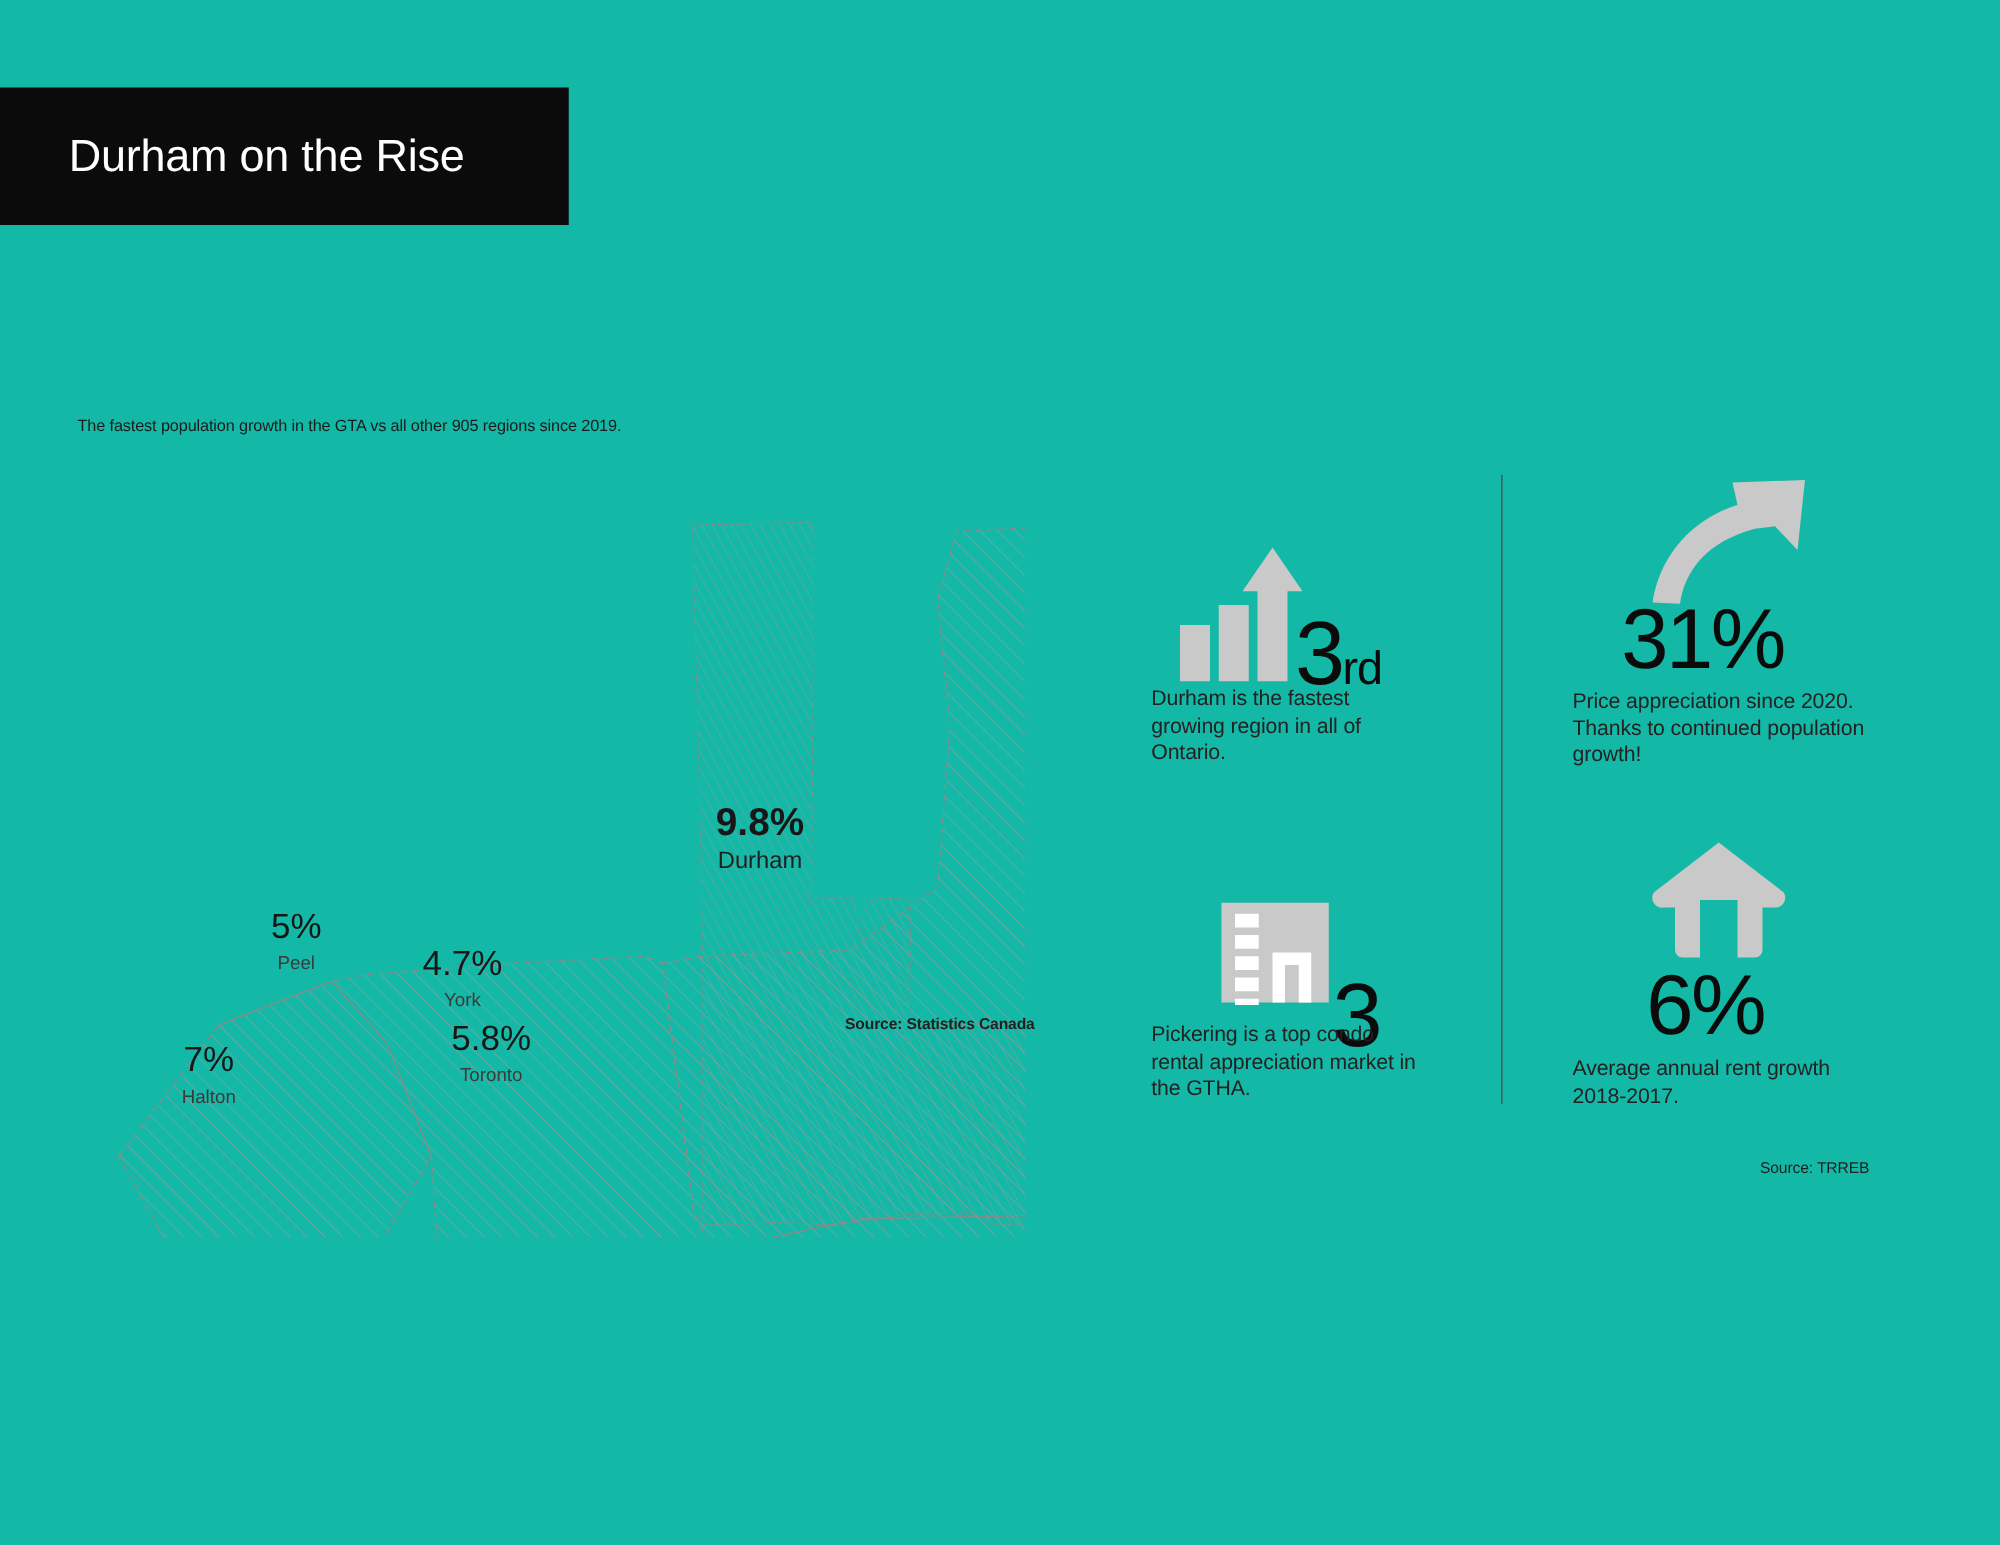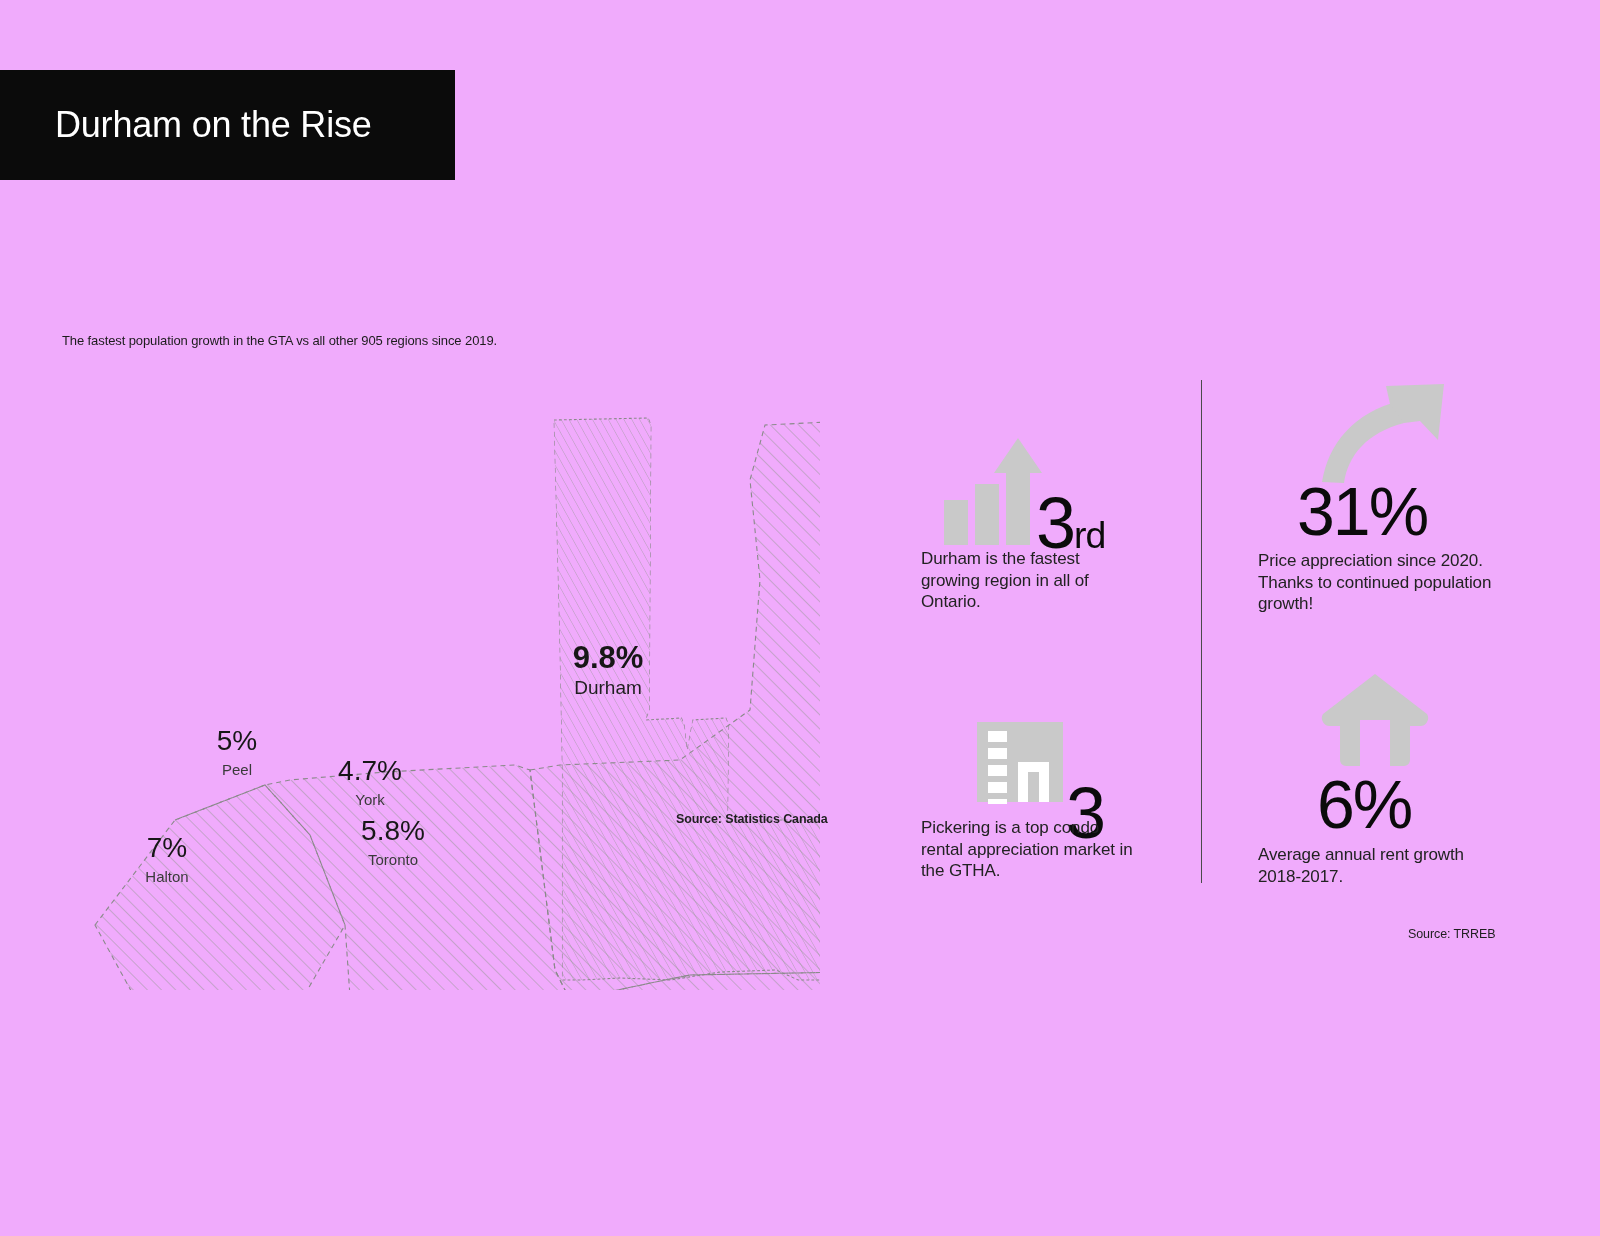--- a/index.html
+++ b/index.html
@@ -8,21 +8,21 @@
     height: 1236px;
     background: #ffffff;
     font-family: "Liberation Sans", sans-serif;
     color: #1a1a1a;
     overflow: hidden;
   }
   #root {
     position: relative;
     width: 1600px;
     height: 1236px;
-    background: #f0abfc;
+    background: #14b8a6;
   }
 
   
   .title-banner {
     position: absolute;
     left: 0;
     top: 70px;
     width: 455px;
     height: 110px;
     background: #0b0b0b;

